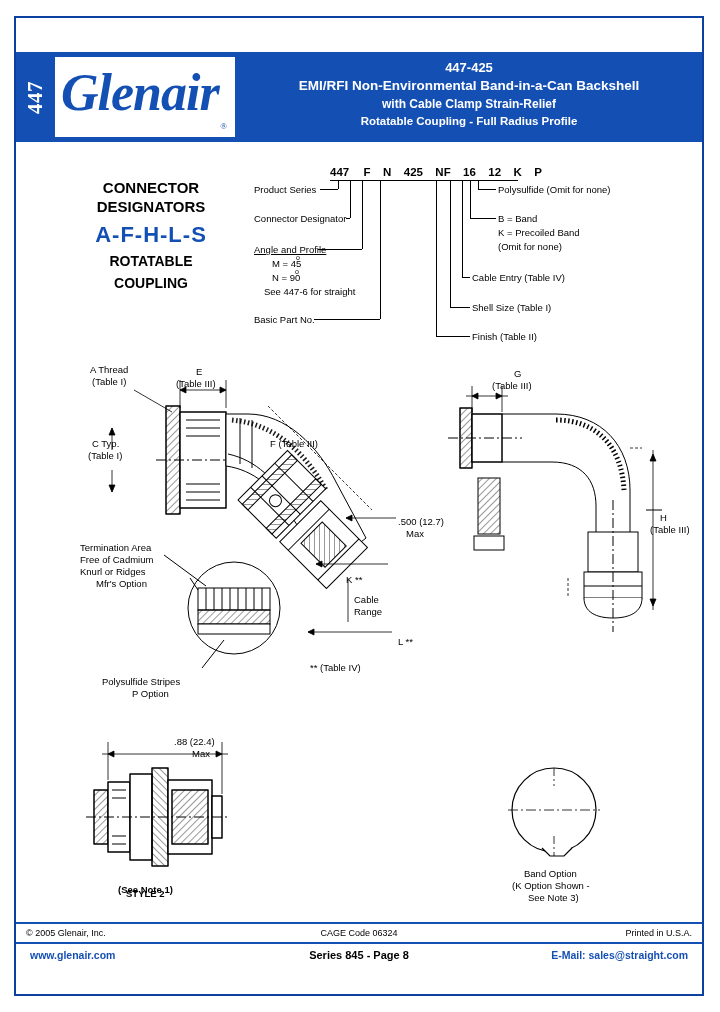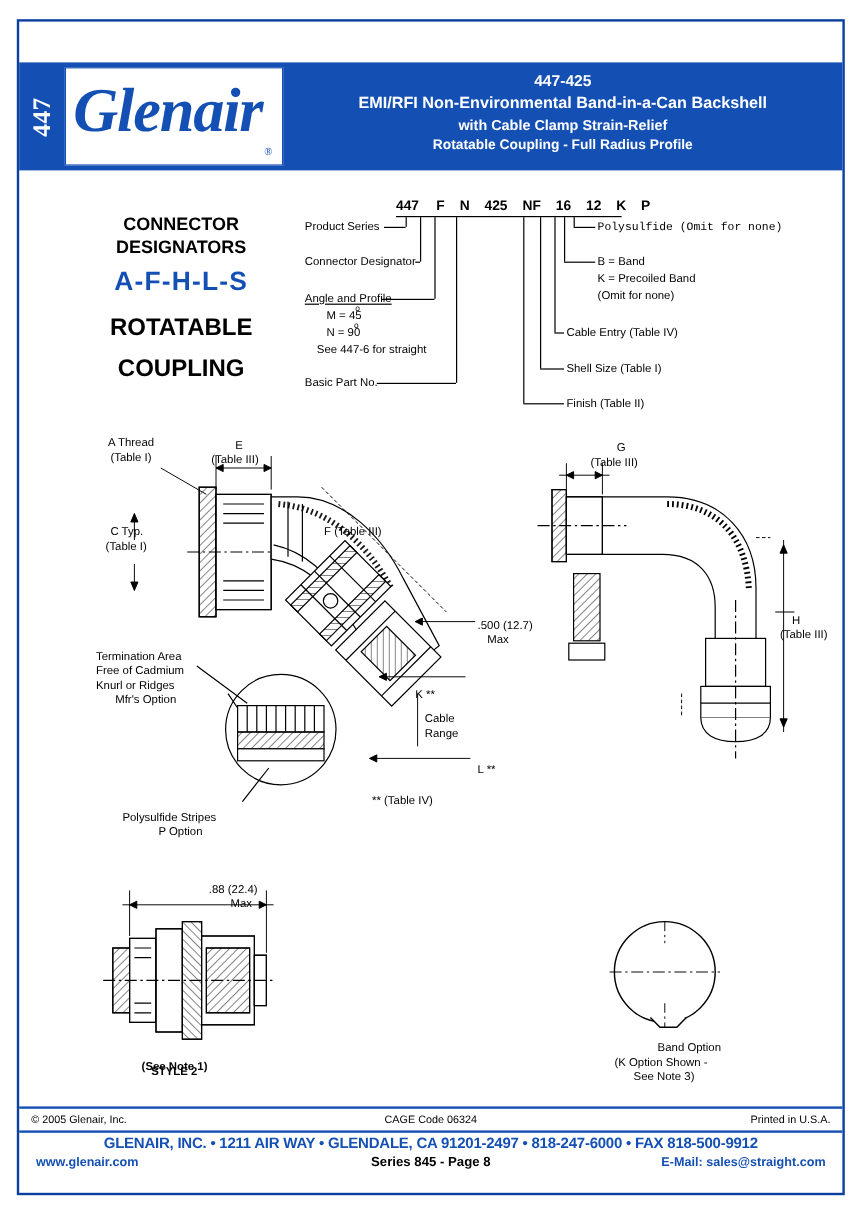--- a/index.html
+++ b/index.html
@@ -94,22 +94,22 @@
     text-align: center;
   }
   .des-l1, .des-l2 {
     font-size: 15px; font-weight: bold; line-height: 19px;
   }
   .des-letters {
     font-size: 22px; font-weight: bold; color: #1450b4;
     margin-top: 6px; letter-spacing: 1px;
   }
   .des-l3, .des-l4 {
-    font-size: 20px; font-weight: bold; line-height: 18px;
-    margin-top: 16px;
+    font-size: 14px; font-weight: bold; line-height: 18px;
+    margin-top: 4px;
   }
 
   
   .pn-row {
     position: absolute;
     left: 330px; top: 166px;
     font-size: 11.5px;
     font-weight: bold;
     letter-spacing: 0px;
     white-space: nowrap;
@@ -253,21 +253,21 @@
 
   <div class="leader" style="left:346px; top:218px; width:4px;"></div>
   <div class="leader-v" style="left:350px; top:181px; height:37px;"></div>
 
   <div class="leader" style="left:318px; top:249px; width:44px;"></div>
   <div class="leader-v" style="left:362px; top:181px; height:68px;"></div>
 
   <div class="leader" style="left:314px; top:319px; width:66px;"></div>
   <div class="leader-v" style="left:380px; top:181px; height:138px;"></div>
 
-  <div class="callout" style="left:498px; top:184px;font-family:Liberation Mono, monospace;">Polysulfide (Omit for none)</div>
+  <div class="callout" style="left:498px; top:184px;">Polysulfide (Omit for none)</div>
   <div class="callout" style="left:498px; top:213px;">B = Band</div>
   <div class="callout" style="left:498px; top:227px;">K = Precoiled Band</div>
   <div class="callout" style="left:498px; top:241px;">(Omit for none)</div>
   <div class="callout" style="left:472px; top:272px;">Cable Entry (Table IV)</div>
   <div class="callout" style="left:472px; top:302px;">Shell Size (Table I)</div>
   <div class="callout" style="left:472px; top:331px;">Finish (Table II)</div>
 
   <div class="leader" style="left:478px; top:189px; width:18px;"></div>
   <div class="leader-v" style="left:478px; top:181px; height:8px;"></div>
 
@@ -502,34 +502,33 @@
     <div class="lbl" style="left:498px; top:18px;">G</div>
     <div class="lbl" style="left:476px; top:30px;">(Table III)</div>
     <div class="lbl" style="left:644px; top:162px;">H</div>
     <div class="lbl" style="left:634px; top:174px;">(Table III)</div>
 
     <div class="lbl" style="left:158px; top:386px;">.88 (22.4)</div>
     <div class="lbl" style="left:176px; top:398px;">Max</div>
     <div class="lbl" style="left:110px; top:538px; font-weight:bold;">STYLE 2</div>
     <div class="lbl" style="left:102px; top:534px; font-weight:bold;">(See Note 1)</div>
 
-    <div class="lbl" style="left:508px; top:518px;margin-left:24px;">Band Option</div>
+    <div class="lbl" style="left:508px; top:518px;">Band Option</div>
     <div class="lbl" style="left:496px; top:530px;">(K Option Shown -</div>
     <div class="lbl" style="left:512px; top:542px;">See Note 3)</div>
   </div>
 
   <div class="foot-rule"></div>
   <div class="foot-line1">
     <span class="l">© 2005 Glenair, Inc.</span>
     <span class="c">CAGE Code 06324</span>
     <span class="r">Printed in U.S.A.</span>
   </div>
   <div class="foot-rule2"></div>
   <div class="foot-block">
-    <div class="fb1">GLENAIR, INC.  •  1211 AIR WAY  •  GLENDALE, CA 91201-2497  •  818-247-6000  •  FAX 818-500-9912</div>
     <div class="fb-row">
       <span class="fb-left">www.glenair.com</span>
       <span class="fb-center">Series 845 - Page 8</span>
       <span class="fb-right">E-Mail: sales@straight.com</span>
     </div>
   </div>
 
 </div>
 
 </body></html>

